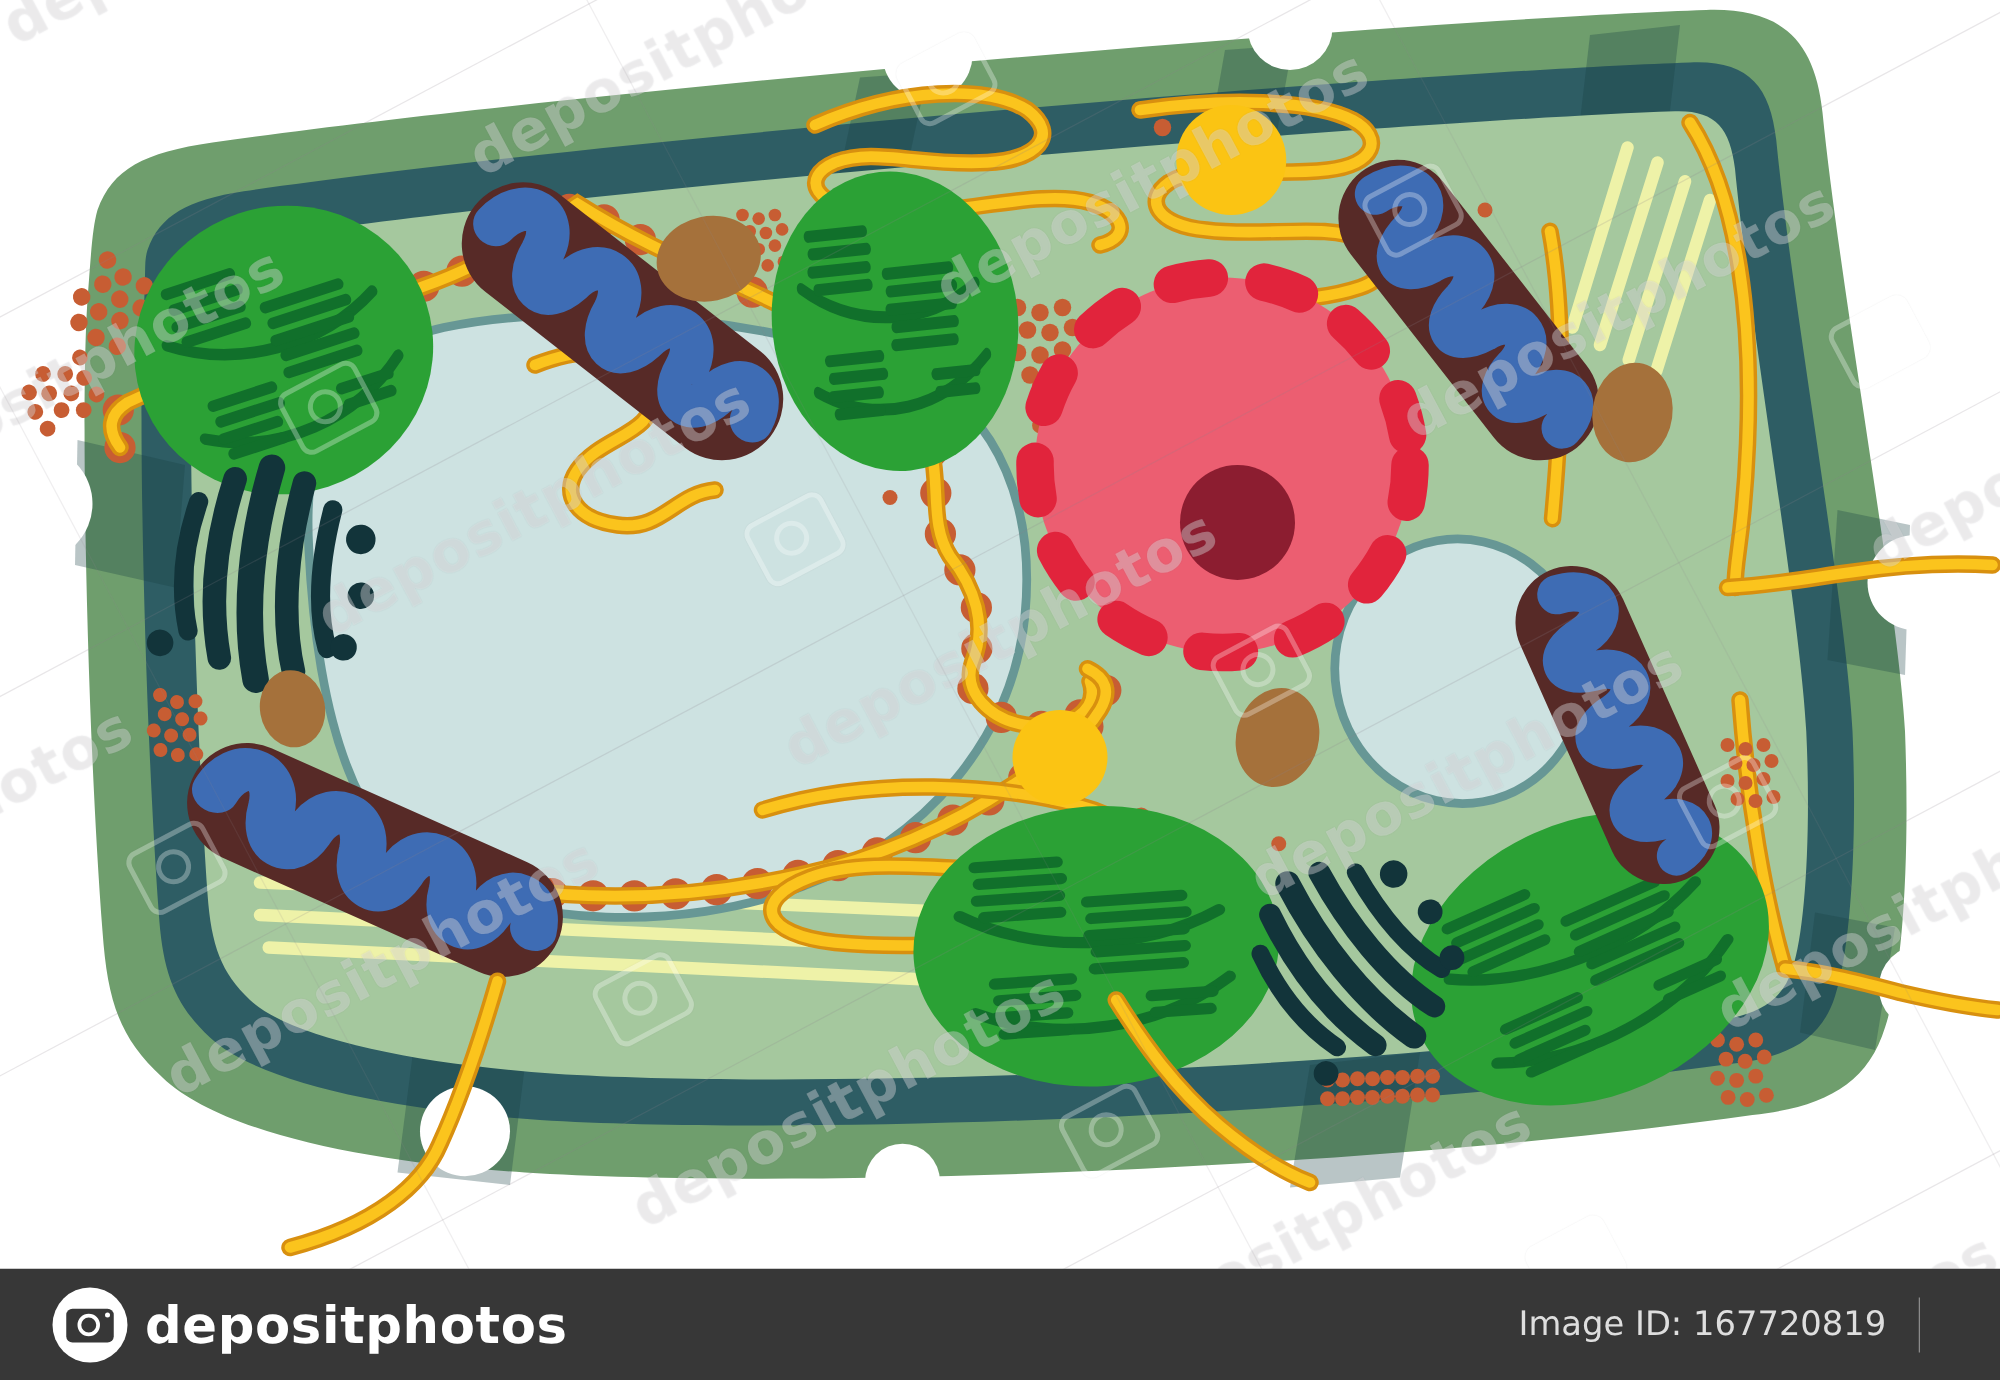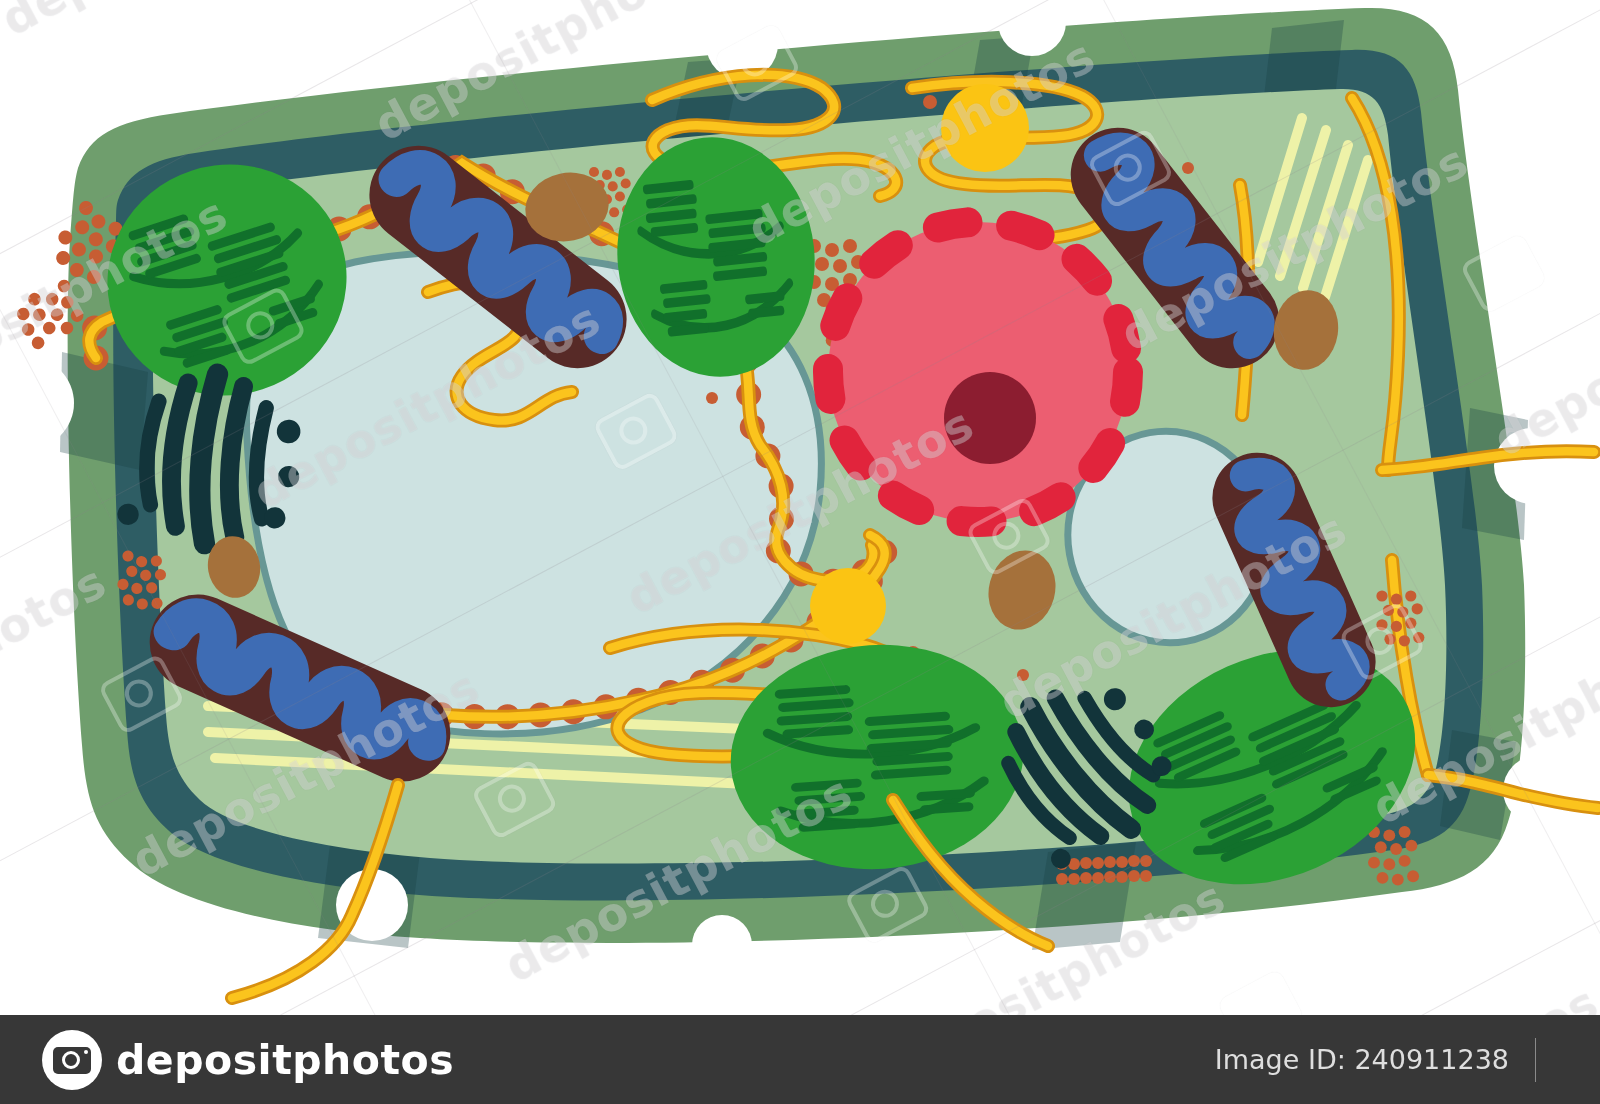--- a/index.html
+++ b/index.html
@@ -347,18 +347,18 @@
 
   <div class="footer">
     <div class="logo-wrap">
       <div class="logo-circle">
         <div class="logo-cam"></div>
       </div>
       <div class="brand">depositphotos</div>
     </div>
     <div class="foot-right">
       <span class="foot-id">
-        <span>Image ID:</span>&nbsp;<span>240911238</span>
+        <span>Image ID:</span>&nbsp;<span>167720819</span>
       </span>
       <span class="foot-div"></span>
     </div>
   </div>
 </div>
 
 </body></html>

